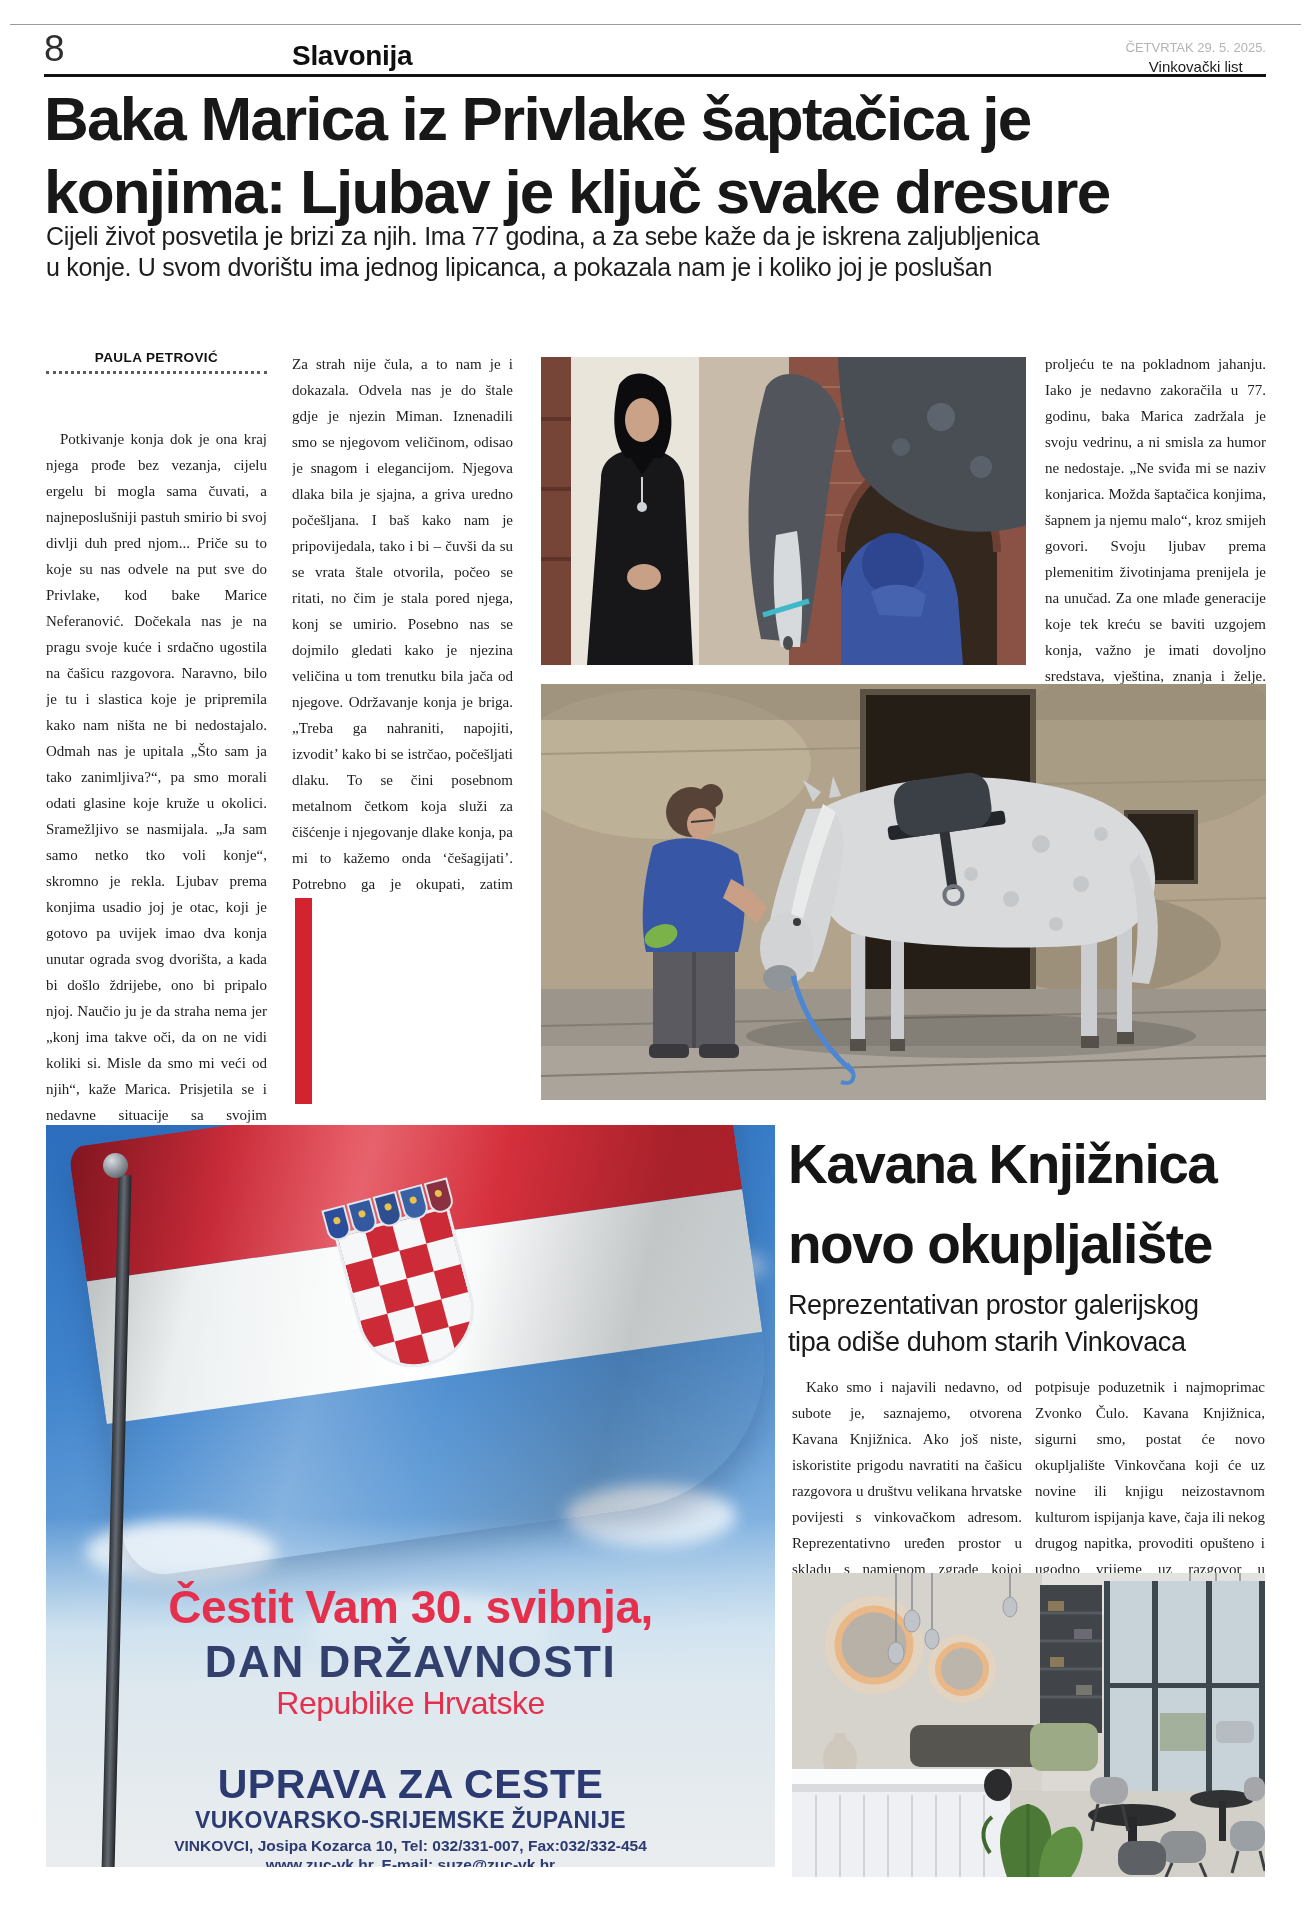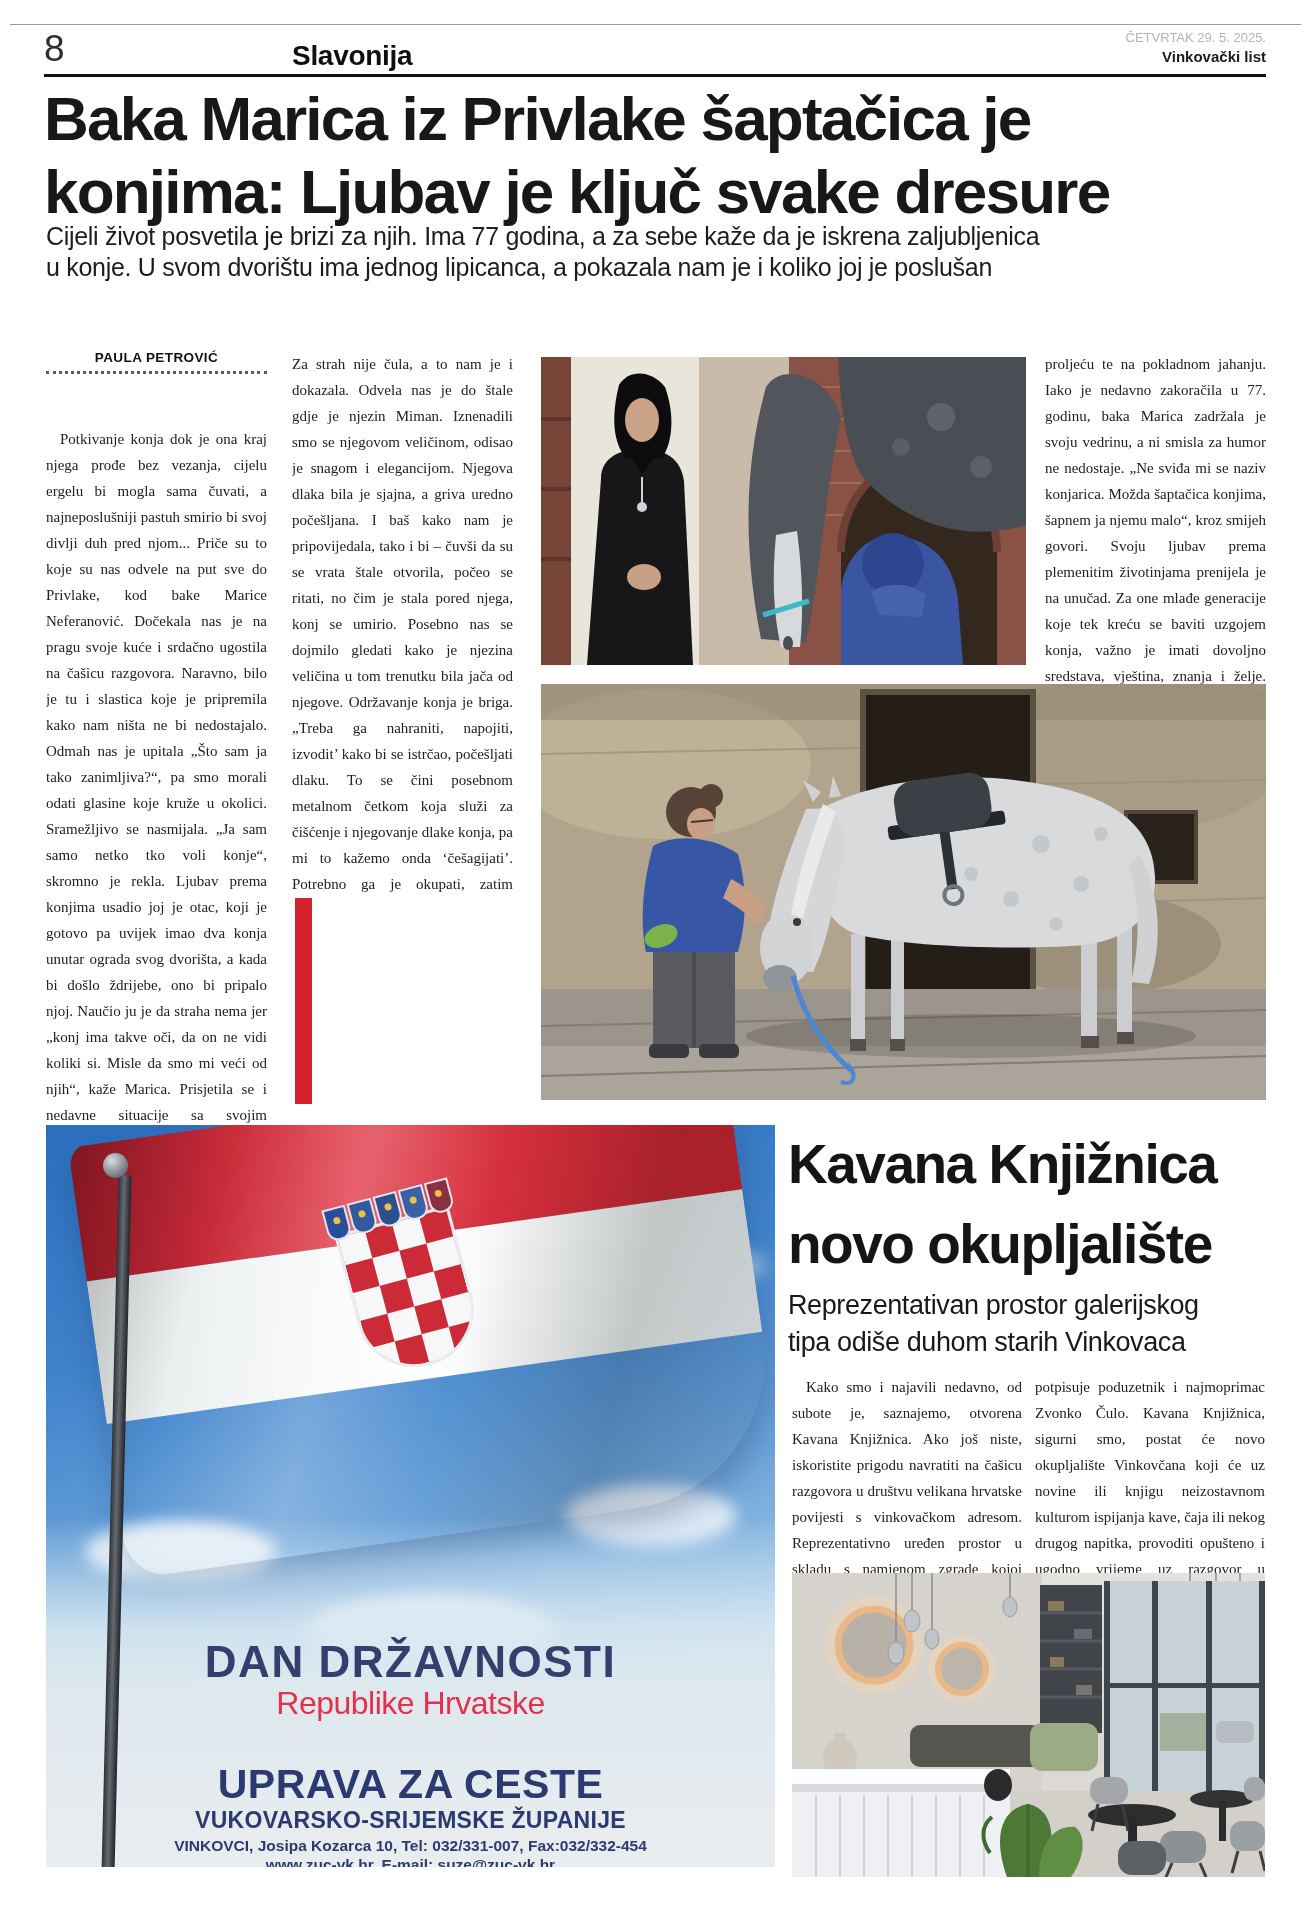--- a/index.html
+++ b/index.html
@@ -4,23 +4,23 @@
 <style>
   html,body{margin:0;padding:0;background:#e8e8e8;}
   .page{position:relative;width:1311px;height:1920px;background:#ffffff;margin:0 auto;
         font-family:"Liberation Sans",sans-serif;overflow:hidden;}
   .abs{position:absolute;}
 
   
   .top-hairline{left:10px;right:10px;top:24px;height:1px;background:#9a9a9a;}
   .hdr-pagenum{left:44px;top:28px;font-size:37px;font-weight:400;color:#2e2e2e;}
   .hdr-section{left:292px;top:40px;font-size:28px;font-weight:700;color:#0f0f0f;letter-spacing:-.3px;}
-  .hdr-dateblock{right:45px;top:30px;text-align:right;}
+  .hdr-dateblock{right:45px;top:40px;text-align:center;}
   .hdr-date{font-size:13px;color:#b4b4b4;font-weight:400;}
-  .hdr-pub{font-size:15px;color:#1b1b1b;font-weight:700;margin-top:3px;}
+  .hdr-pub{font-size:15px;color:#1b1b1b;font-weight:400;margin-top:3px;}
   .header-rule{left:44px;right:45px;top:74px;height:3px;background:#121212;}
 
   
   .headline{left:44px;top:82px;color:#181818;}
   .headline div{font-size:62px;line-height:73px;font-weight:800;letter-spacing:-1.8px;white-space:nowrap;}
   .deck{left:46px;top:221px;color:#1d1d1d;}
   .deck div{font-size:25px;line-height:31px;font-weight:500;letter-spacing:-.3px;white-space:nowrap;}
 
   .byline{left:46px;top:350px;width:221px;text-align:center;font-size:13.5px;font-weight:700;
           letter-spacing:.4px;color:#111;}
@@ -271,20 +271,21 @@
           </span>
         <span class="crown-shield cs5">
             <i></i>
           </span>
       </div>
       <div class="crest-shield"></div>
     </div>
     <div class="ad-paper"></div>
     <div class="ad-pole"></div>
     <div class="ad-ball"></div>
+    <div class="ad-text ad-greet1">Čestit Vam 30. svibnja,</div>
     <div class="ad-text ad-greet2">DAN DRŽAVNOSTI</div>
     <div class="ad-text ad-greet3">Republike Hrvatske</div>
     <div class="ad-text ad-org1">UPRAVA ZA CESTE</div>
     <div class="ad-text ad-org2">VUKOVARSKO-SRIJEMSKE ŽUPANIJE</div>
     <div class="ad-text ad-contact1">VINKOVCI, Josipa Kozarca 10, Tel: 032/331-007, Fax:032/332-454</div>
     <div class="ad-text ad-contact2">www.zuc-vk.hr. E-mail: suze@zuc-vk.hr</div>
   </div>
 
   <div class="abs k-headline">
     <div>Kavana Knjižnica</div>

